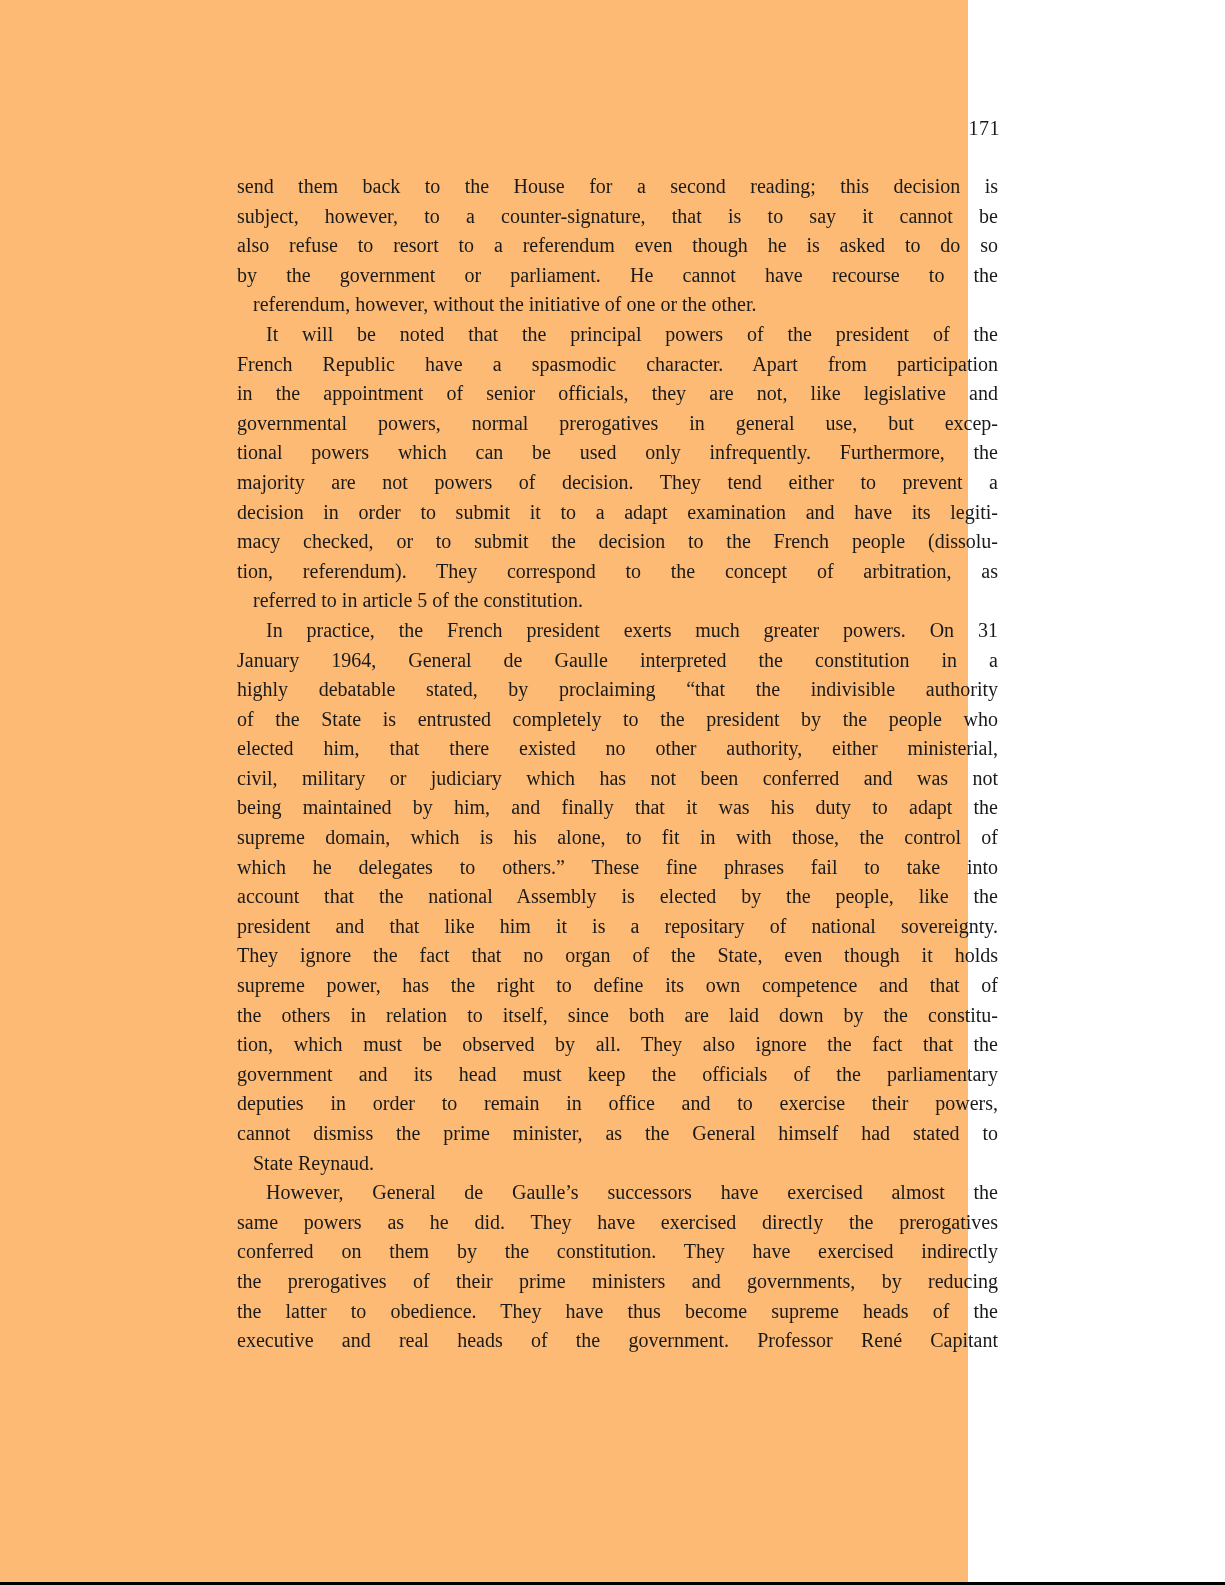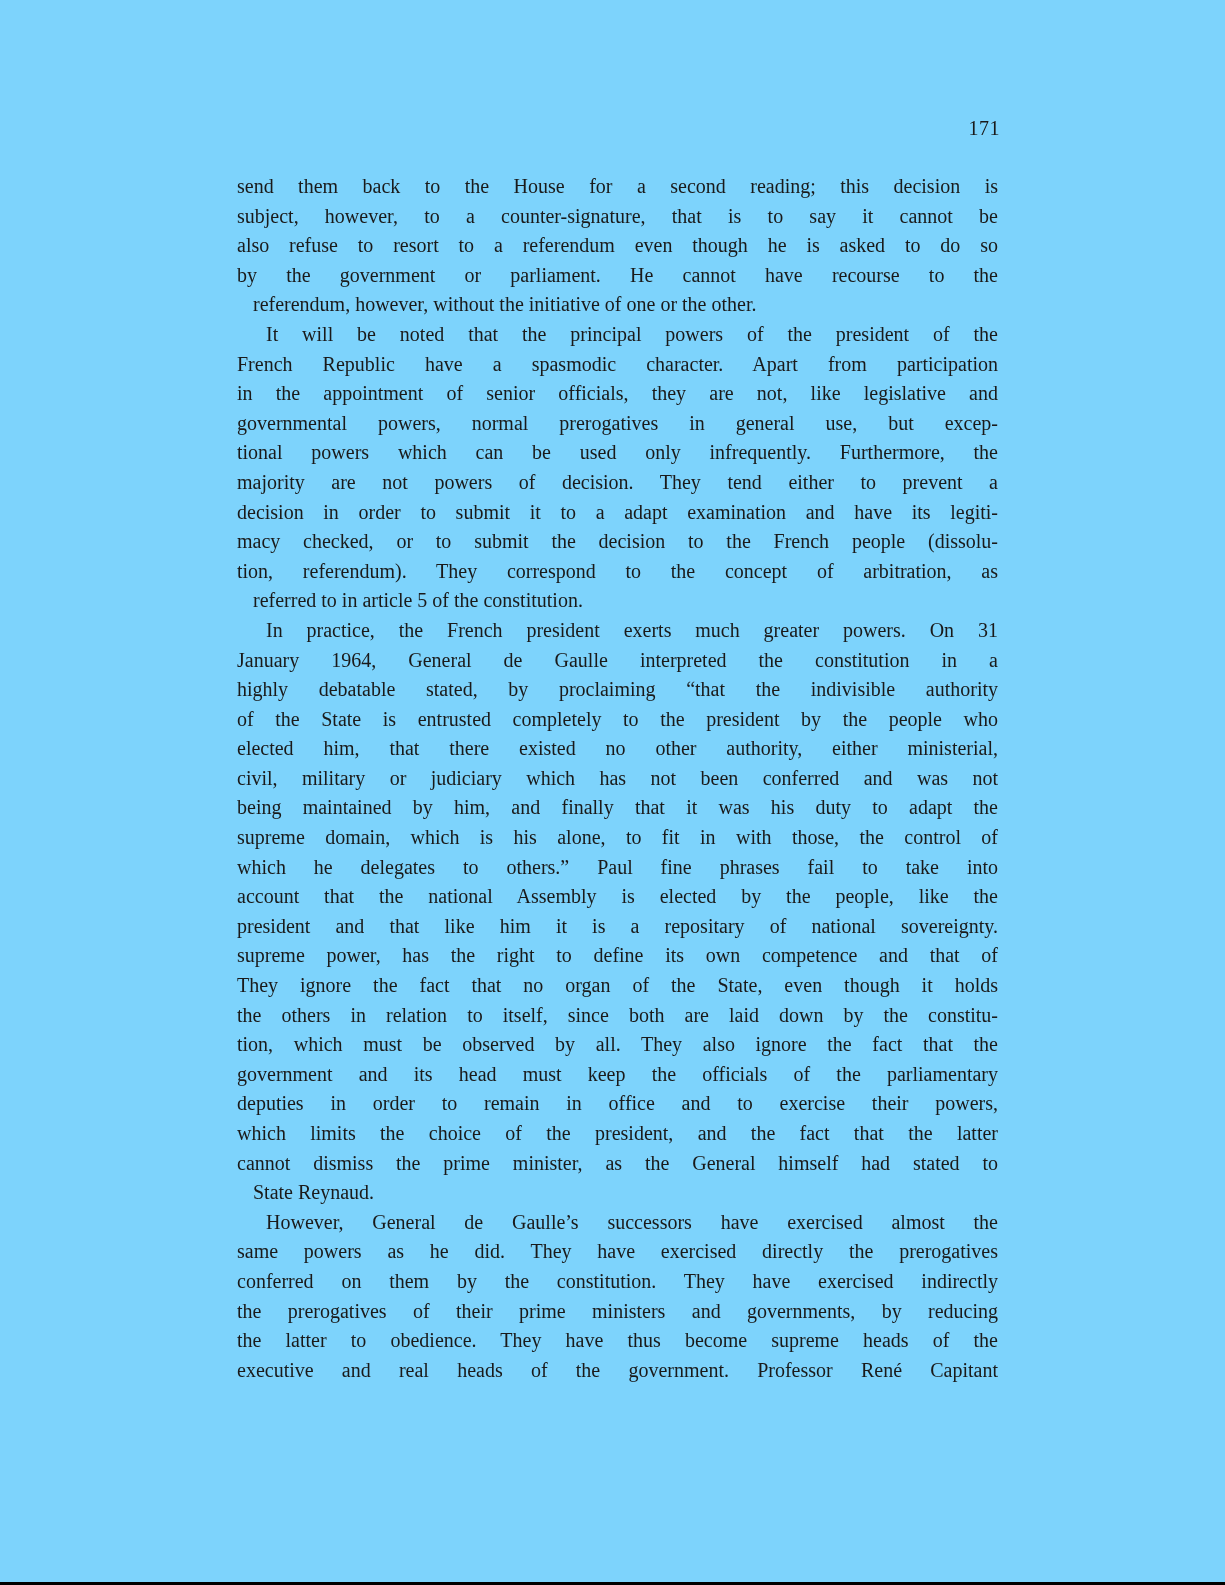--- a/index.html
+++ b/index.html
@@ -12,23 +12,23 @@
       height: 1585px;
       position: relative;
       overflow: hidden;
       font-family: "Liberation Serif", "DejaVu Serif", serif;
       color: #1a1a1a;
     }
     .page {
       position: absolute;
       left: 0;
       top: 0;
-      width: 1225px;
+      width: 968px;
       height: 1585px;
-      background: #7dd3fc;
+      background: #fdba74;
     }
     .page-number {
       position: absolute;
       top: 116px;
       left: 960px;
       width: 40px;
       text-align: right;
       font-size: 20px;
       line-height: 24px;
       letter-spacing: 0.5px;
@@ -92,30 +92,29 @@
       </div>
       <div>
         <div class="line indent">In practice, the French president exerts much greater powers. On 31</div>
         <div class="line">January 1964, General de Gaulle interpreted the constitution in a</div>
         <div class="line">highly debatable stated, by proclaiming “that the indivisible authority</div>
         <div class="line">of the State is entrusted completely to the president by the people who</div>
         <div class="line">elected him, that there existed no other authority, either ministerial,</div>
         <div class="line">civil, military or judiciary which has not been conferred and was not</div>
         <div class="line">being maintained by him, and finally that it was his duty to adapt the</div>
         <div class="line">supreme domain, which is his alone, to fit in with those, the control of</div>
-        <div class="line">which he delegates to others.” Paul fine phrases fail to take into</div>
+        <div class="line">which he delegates to others.” These fine phrases fail to take into</div>
         <div class="line">account that the national Assembly is elected by the people, like the</div>
         <div class="line">president and that like him it is a repositary of national sovereignty.</div>
+        <div class="line">They ignore the fact that no organ of the State, even though it holds</div>
         <div class="line">supreme power, has the right to define its own competence and that of</div>
-        <div class="line">They ignore the fact that no organ of the State, even though it holds</div>
         <div class="line">the others in relation to itself, since both are laid down by the constitu-</div>
         <div class="line">tion, which must be observed by all. They also ignore the fact that the</div>
         <div class="line">government and its head must keep the officials of the parliamentary</div>
         <div class="line">deputies in order to remain in office and to exercise their powers,</div>
-        <div class="line">which limits the choice of the president, and the fact that the latter</div>
         <div class="line">cannot dismiss the prime minister, as the General himself had stated to</div>
         <div class="line last">State Reynaud.</div>
       </div>
       <div>
         <div class="line indent">However, General de Gaulle’s successors have exercised almost the</div>
         <div class="line">same powers as he did. They have exercised directly the prerogatives</div>
         <div class="line">conferred on them by the constitution. They have exercised indirectly</div>
         <div class="line">the prerogatives of their prime ministers and governments, by reducing</div>
         <div class="line">the latter to obedience. They have thus become supreme heads of the</div>
         <div class="line">executive and real heads of the government. Professor René Capitant</div>

